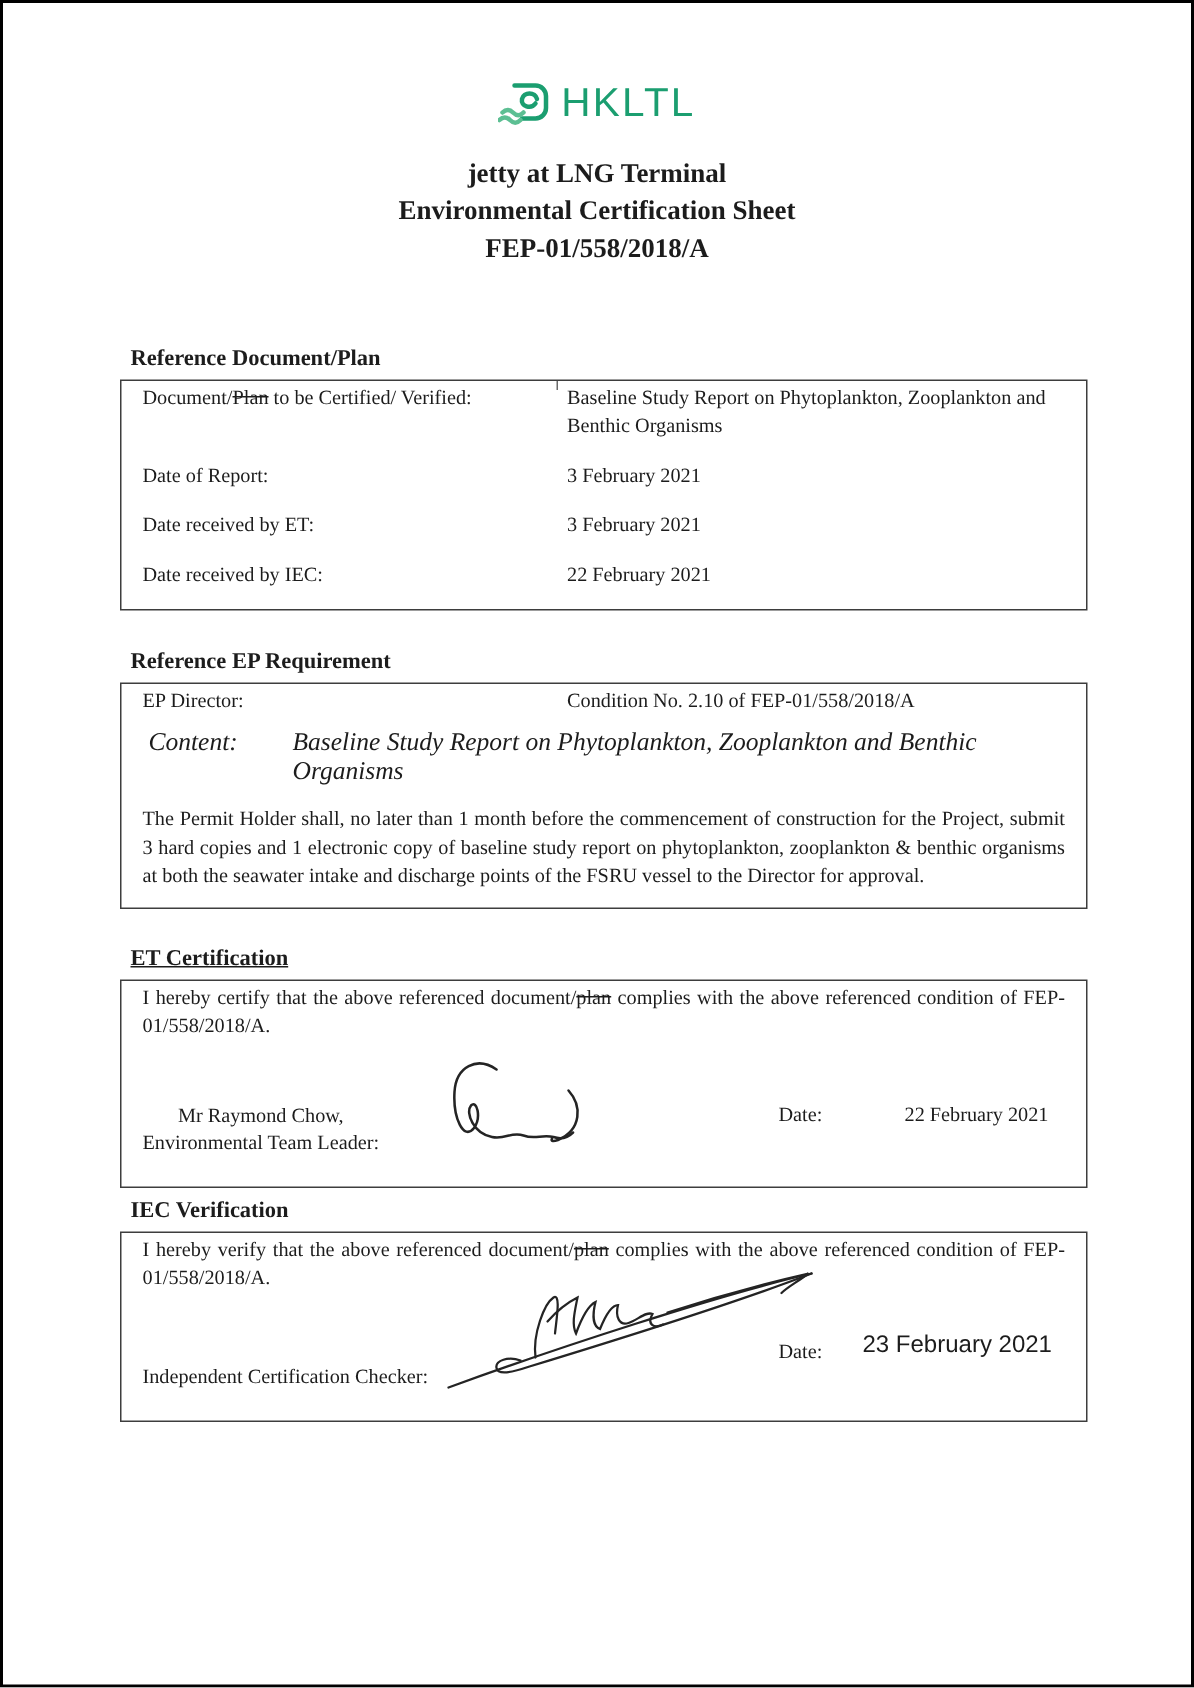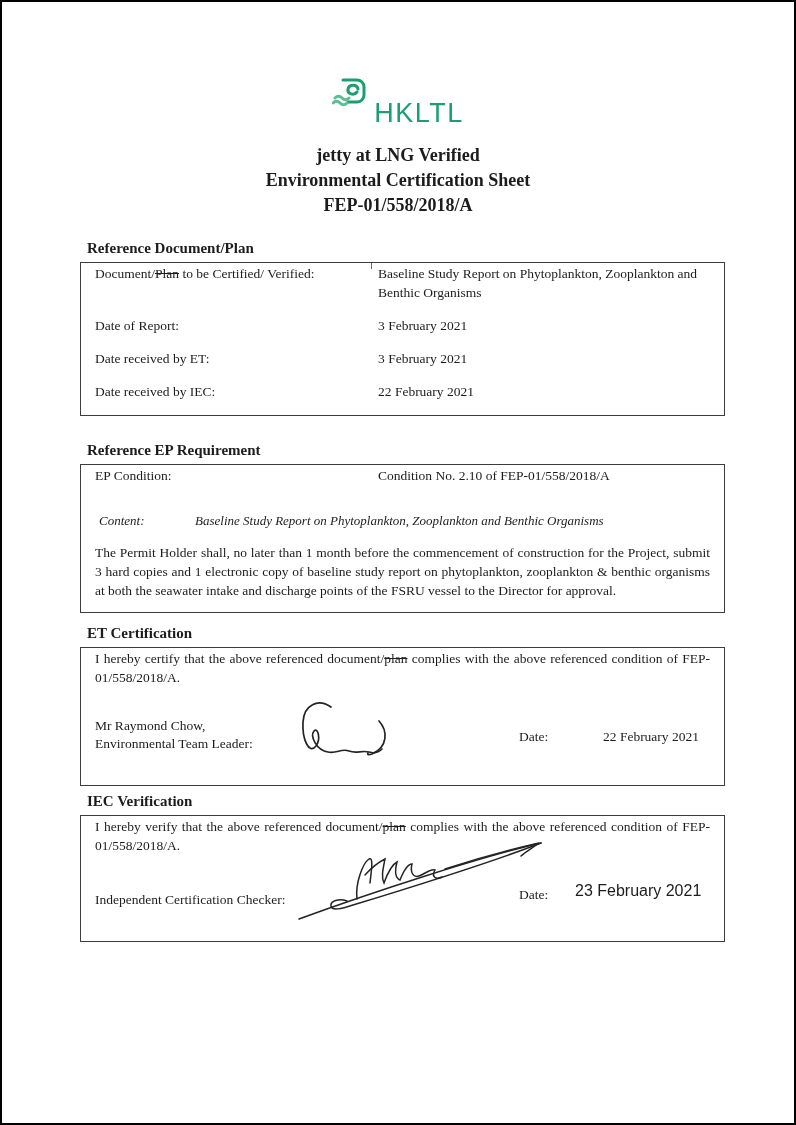--- a/index.html
+++ b/index.html
@@ -11,55 +11,55 @@
     border:2px solid #000000;
     font-family:"Liberation Serif","DejaVu Serif",serif;
     color:#1c1c1c;
     overflow:hidden;
   }
   
   .logo-row{padding-top:50px;text-align:center;}
   .logo-inner{display:inline-flex;align-items:center;gap:6px;}
   .logo-text{
     font-family:"Liberation Sans","DejaVu Sans",sans-serif;
-    font-size:27px;letter-spacing:1.5px;color:#1b9e70;font-weight:500;margin-top:46px;
+    font-size:27px;letter-spacing:1.5px;color:#1b9e70;font-weight:500;
   }
   
   .title-block{margin-top:14px;text-align:center;font-weight:bold;font-size:18px;line-height:25px;}
   
   .section-heading{margin:0 0 5px 85px;font-weight:bold;font-size:15px;}
-  .sh1{margin-top:22px;font-family:Liberation Serif, serif;}
+  .sh1{margin-top:53px;font-family:Liberation Serif, serif;}
   .sh2{margin-top:26px;}
-  .sh3{margin-top:12px;}
+  .sh3{margin-top:25px;text-decoration:underline;}
   .sh4{margin-top:7px;}
   
   .box{
     position:relative;
     margin-left:78px;width:645px;box-sizing:border-box;
     border:1.5px solid #3d3d3d;
     font-size:13.5px;line-height:19px;
     padding:1px 14px 12px 14px;
   }
   .tick{position:absolute;left:290px;top:0;width:1px;height:6px;background:#6a6a6a;}
   .t-row{display:flex;margin-bottom:14px;}
   .t-row:last-child{margin-bottom:2px;}
   .t-label{width:283px;flex:0 0 283px;}
   .t-value{flex:1;}
   .strike{text-decoration:line-through;}
   
   .ep-row{display:flex;}
   .ep-label{width:283px;flex:0 0 283px;}
-  .content-row{display:flex;margin-top:26px;font-style:italic;font-size:13px;}
+  .content-row{display:flex;margin-top:9px;font-style:italic;font-size:17px;}
   .content-label{width:96px;flex:0 0 96px;margin-left:4px;}
   .ep-desc{margin-top:13px;text-align:justify;}
   
   .statement{text-align:justify;}
   .sig-row{position:relative;height:78px;margin-top:8px;}
   .sig-row.iec{height:72px;margin-top:2px;}
-  .signatory{position:absolute;left:0;bottom:20px;line-height:18px;}
+  .signatory{position:absolute;left:0;bottom:8px;line-height:18px;text-align:center;}
   .sig-svg{position:absolute;}
   .sig-et{left:176px;top:2px;}
   .sig-iec{left:200px;top:-32px;}
   .date-label{position:absolute;left:424px;top:32px;}
   .date-label.iec-d{top:28px;}
   .date-value{position:absolute;left:508px;top:32px;}
   .date-value.sans{
     left:480px;top:24px;
     font-family:"Liberation Sans","DejaVu Sans",sans-serif;
     font-size:16px;
@@ -83,21 +83,21 @@
             <path d="M3 23 q3.5 -3.5 7 0 q3.5 3.5 7 0"></path>
             <path d="M1 28 q3.5 -3.5 7 0 q3.5 3.5 7 0"></path>
           </g>
         </svg>
       </span>
       <span class="logo-text">HKLTL</span>
     </div>
   </div>
 
   <div class="title-block">
-    <div>jetty at LNG Verified</div>
+    <div>jetty at LNG Terminal</div>
     <div>Environmental Certification Sheet</div>
     <div>FEP-01/558/2018/A</div>
   </div>
 
   <div class="section-heading sh1">Reference Document/Plan</div>
   <div class="box">
     <div class="tick"></div>
     <div class="t-row">
       <div class="t-label"><span>Document/</span><span class="strike">Plan</span><span> to be Certified/ Verified:</span></div>
       <div class="t-value">Baseline Study Report on Phytoplankton, Zooplankton and Benthic Organisms</div>
@@ -112,21 +112,21 @@
     </div>
     <div class="t-row">
       <div class="t-label">Date received by IEC:</div>
       <div class="t-value">22 February 2021</div>
     </div>
   </div>
 
   <div class="section-heading sh2">Reference EP Requirement</div>
   <div class="box">
     <div class="ep-row">
-      <div class="ep-label">EP Condition:</div>
+      <div class="ep-label">EP Director:</div>
       <div>Condition No. 2.10 of FEP-01/558/2018/A</div>
     </div>
     <div class="content-row">
       <div class="content-label">Content:</div>
       <div>Baseline Study Report on Phytoplankton, Zooplankton and Benthic Organisms</div>
     </div>
     <div class="ep-desc">The Permit Holder shall, no later than 1 month before the commencement of construction for the Project, submit 3 hard copies and 1 electronic copy of baseline study report on phytoplankton, zooplankton &amp; benthic organisms at both the seawater intake and discharge points of the FSRU vessel to the Director for approval.</div>
   </div>
 
   <div class="section-heading sh3">ET Certification</div>

